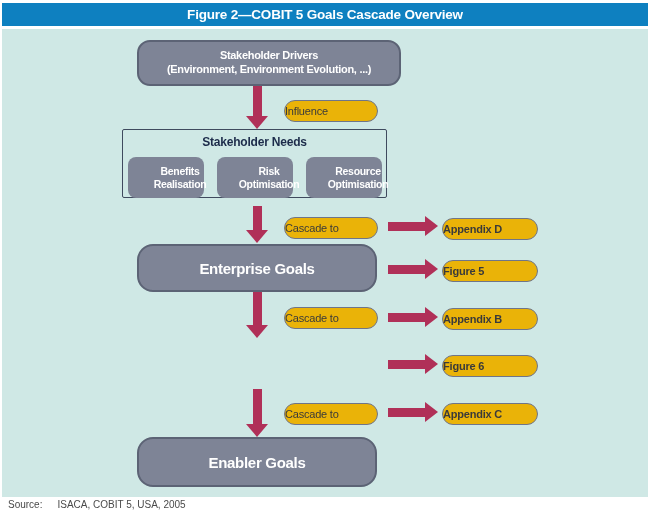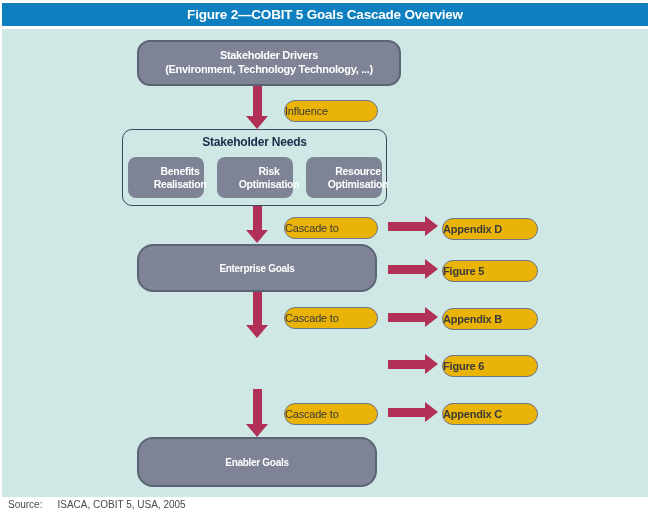--- a/index.html
+++ b/index.html
@@ -24,27 +24,27 @@
   .node {
     position:absolute;
     background:#7e8496;
     border:2px solid #5c6375;
     color:#ffffff; font-weight:bold;
     display:flex; flex-direction:column; align-items:center; justify-content:center;
     text-align:center;
     letter-spacing:-0.3px;
   }
   .node-drivers { left:135px; top:11px; width:264px; height:46px; border-radius:13px; font-size:11px; line-height:1.25; white-space:nowrap; }
-  .node-main   { width:240px; left:135px; height:48px; border-radius:16px; font-size:10px; }
+  .node-main   { width:240px; left:135px; height:48px; border-radius:16px; font-size:15px; }
   .node-enterprise { top:215px; }
   .node-it         { top:312px; }
   .node-enabler    { top:408px; height:50px; }
   .needs-outline {
-    position:absolute; left:120px; top:100px; width:265px; height:77px;
-    border:1.5px solid #3f4a5e; border-radius:10px;
+    position:absolute; left:120px; top:100px; width:265px; height:69px;
+    border:1.5px solid #3f4a5e; border-radius:2px;
     background:transparent;
   }
   .needs-title {
     text-align:center; margin-top:5px;
     color:#1c2b4a; font-weight:bold; font-size:12px; letter-spacing:-0.2px;
   }
   .needs-row {
     position:absolute; left:5px; right:4px; top:27px;
     display:flex; justify-content:space-between;
   }
@@ -87,21 +87,21 @@
 <body>
 
 <div class="title-bar">
   <span>Figure 2—COBIT 5 Goals Cascade Overview</span>
 </div>
 
 <div class="canvas">
 
   <div class="node node-drivers">
     <span>Stakeholder Drivers</span>
-    <span>(Environment, Technology Technology, ...)</span>
+    <span>(Environment, Environment Evolution, ...)</span>
   </div>
 
   <div class="varrow" style="top:57px; height:43px;">
     <div class="shaft"></div>
     <div class="head"></div>
   </div>
 
   <div class="pill pill-label" style="top:71px;">
     <span>Influence</span>
   </div>

